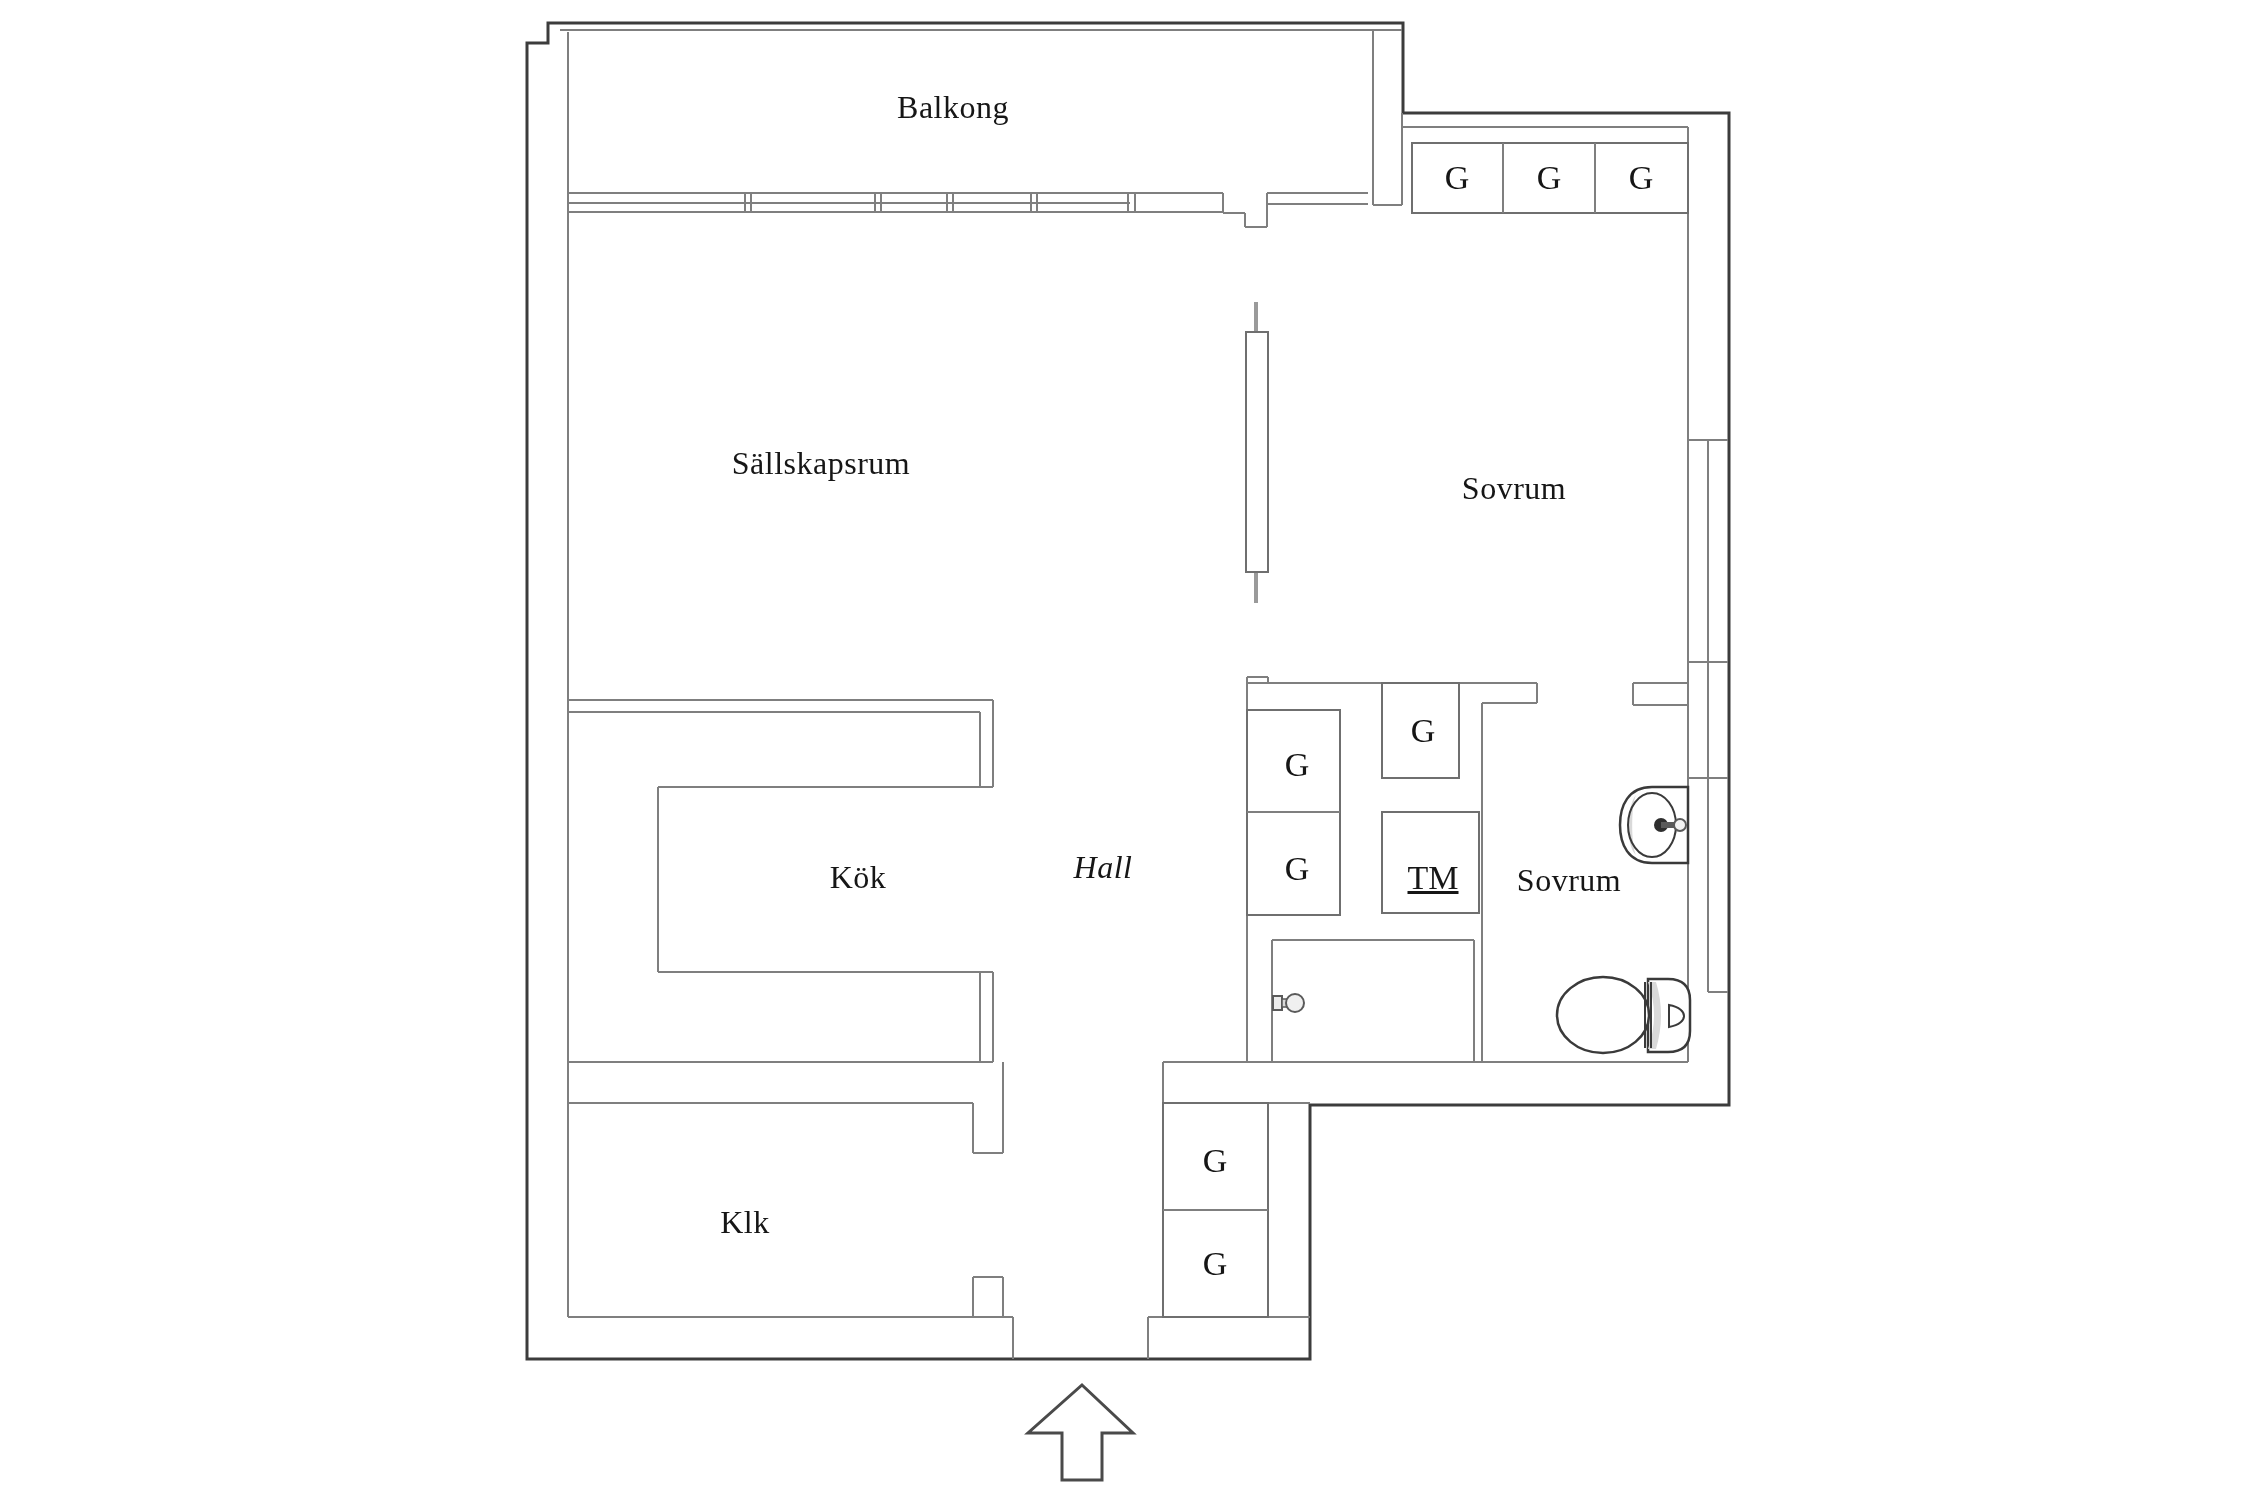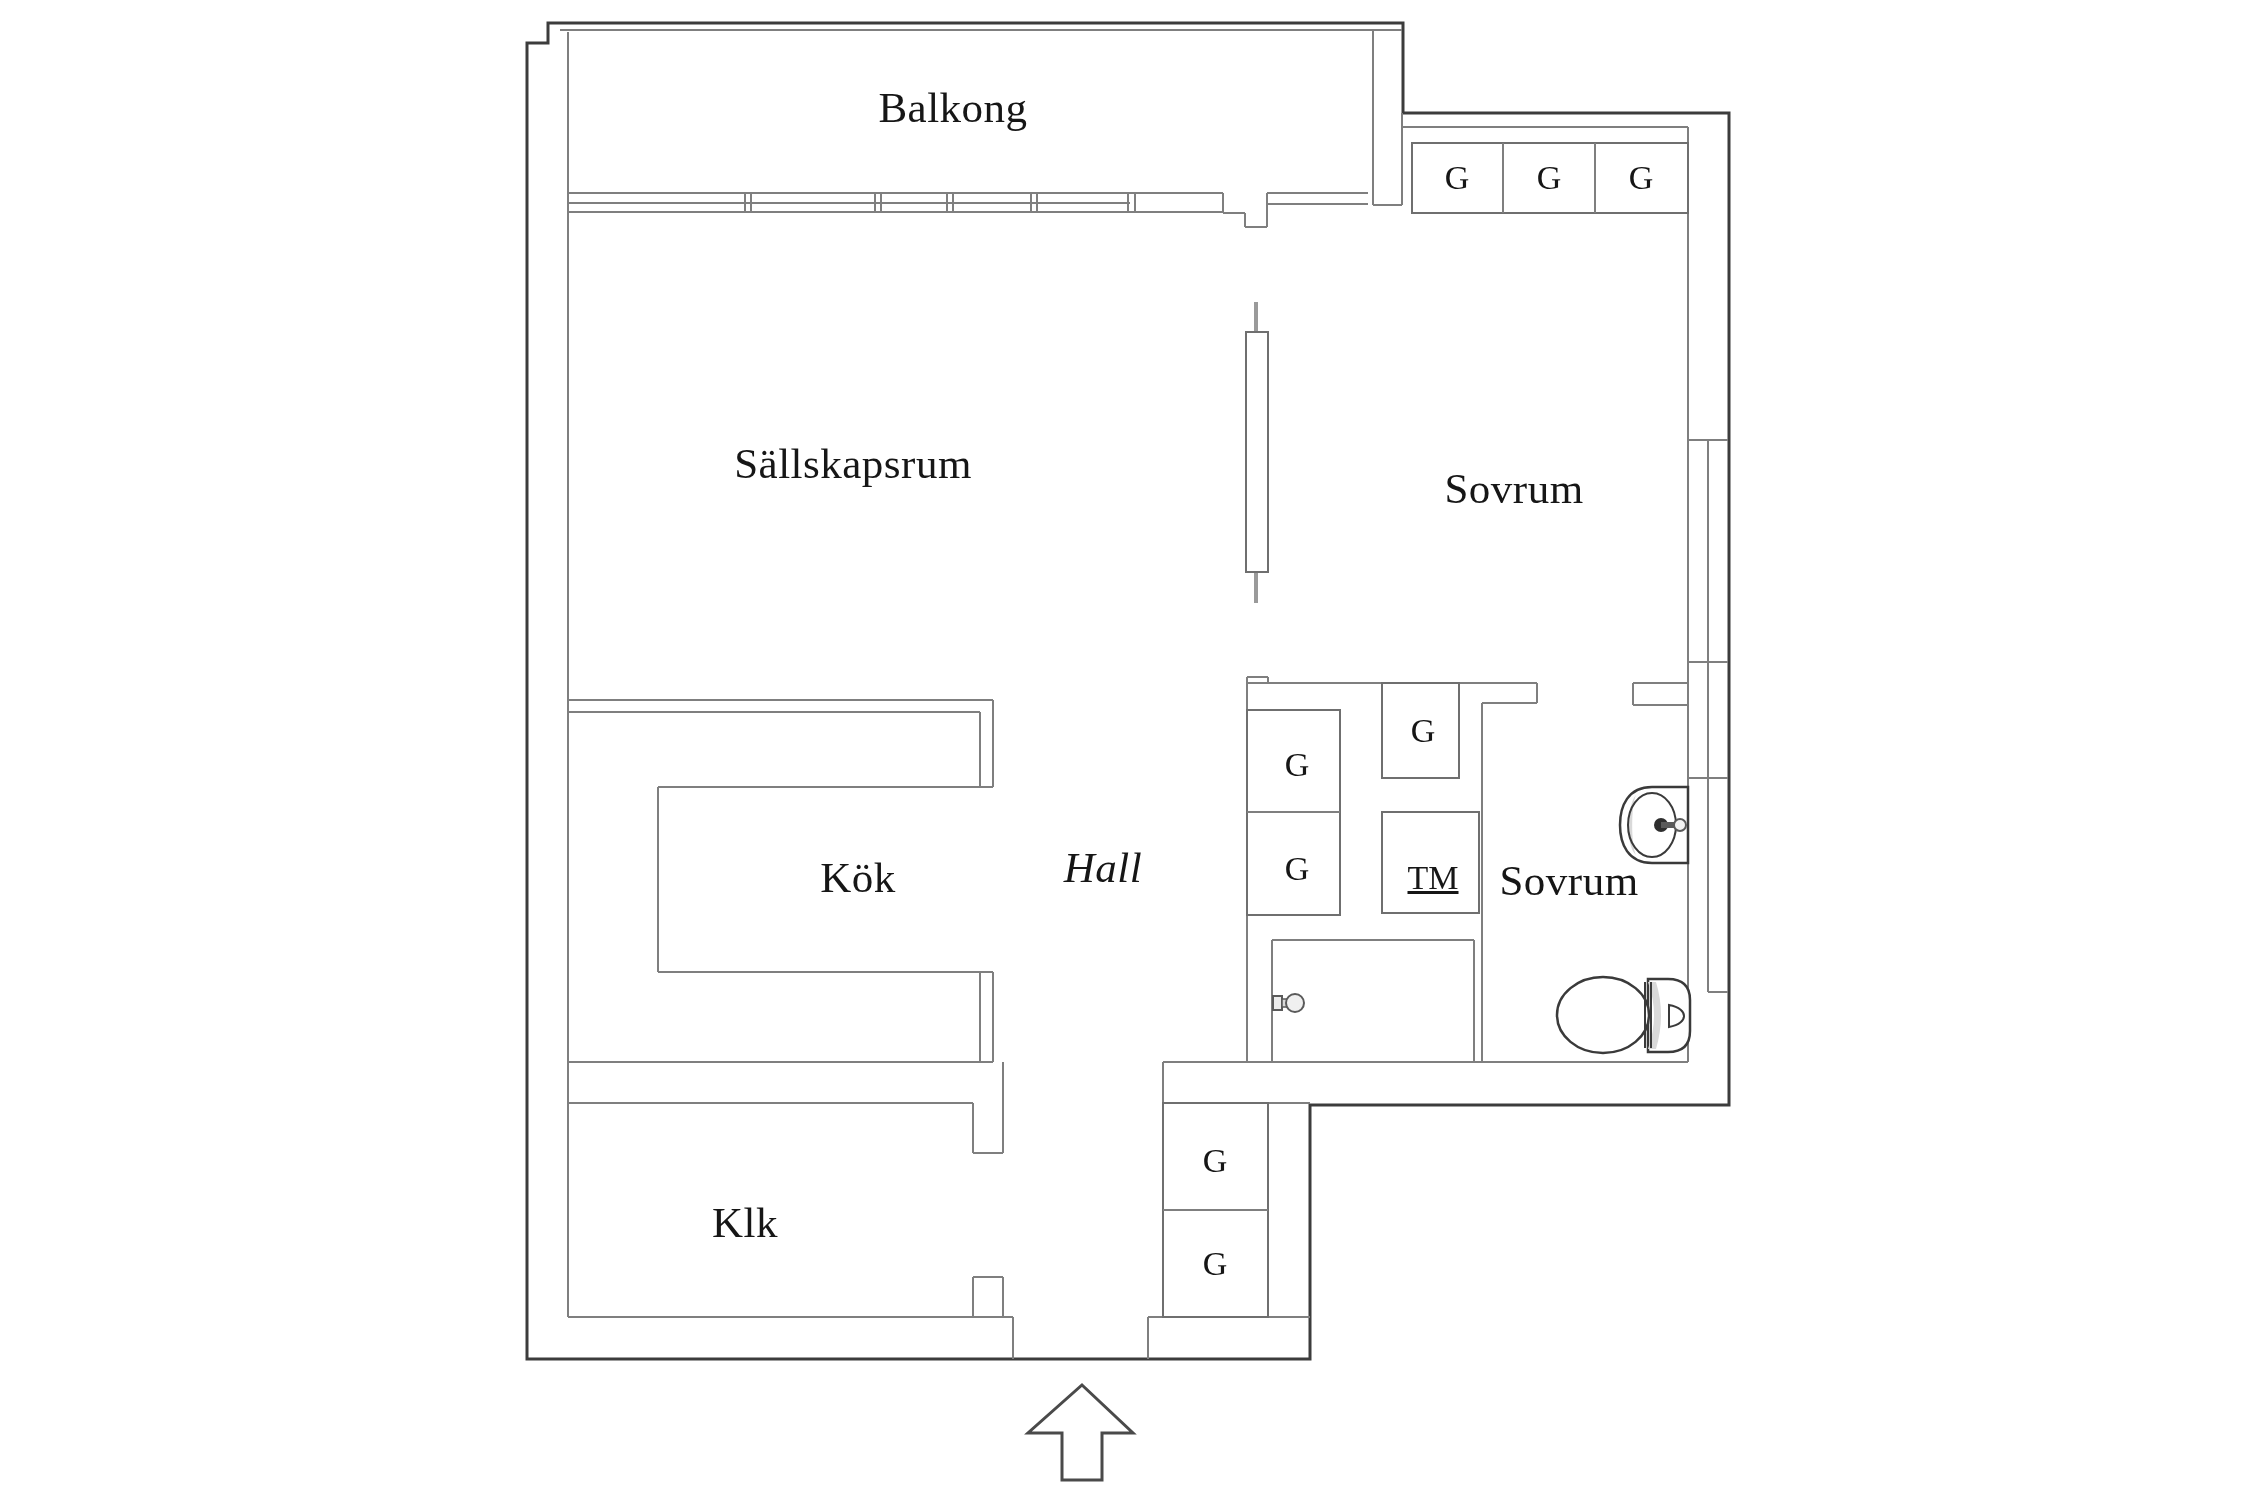--- a/index.html
+++ b/index.html
@@ -1,19 +1,19 @@
 <!DOCTYPE html>
 <html><head>
 <meta charset="utf-8">
 <style>
   html,body{margin:0;padding:0;background:#ffffff;}
   #stage{position:relative;width:2250px;height:1500px;background:#ffffff;overflow:hidden;
          font-family:"Liberation Serif","DejaVu Serif",serif;}
   #plan-svg{position:absolute;left:0;top:0;}
-  .room-label{position:absolute;transform:translate(-50%,-50%);font-size:43px;color:#161616;
+  .room-label{position:absolute;transform:translate(-50%,-50%);font-size:32px;color:#161616;
               white-space:nowrap;letter-spacing:0.5px;}
   .storage-label{position:absolute;transform:translate(-50%,-50%);font-size:34px;color:#161616;white-space:nowrap;}
   .inner{stroke:#7f7f7f;stroke-width:2;fill:none;}
   .innerbox{stroke:#6f6f6f;stroke-width:2;fill:#ffffff;}
   .outer{stroke:#3c3c3c;stroke-width:3;fill:none;}
   .fixture{stroke:#3a3a3a;stroke-width:2.5;fill:#ffffff;}
   .fixline{stroke:#3a3a3a;stroke-width:2;fill:none;}
   .track{stroke:#9a9a9a;stroke-width:4;fill:none;}
   .shade{fill:#d9d9d9;stroke:none;}
 </style>
@@ -154,21 +154,21 @@
       <rect x="1273" y="996" width="9" height="14" fill="#ececec" stroke="#5a5a5a" stroke-width="2"></rect>
       <rect x="1282" y="999" width="7" height="8" fill="#d9d9d9" stroke="#5a5a5a" stroke-width="1.5"></rect>
       <circle cx="1295" cy="1003" r="9" fill="#f0f0f0" stroke="#5a5a5a" stroke-width="2"></circle>
     </g>
 
     <polygon points="1082,1385 1133,1433 1102,1433 1102,1480 1062,1480 1062,1433 1028,1433" fill="#ffffff" stroke="#4a4a4a" stroke-width="3" stroke-linejoin="miter"></polygon>
   </svg>
 
   <div id="labels-layer">
       <div class="room-label" style="left: 953px; top: 107px;">Balkong</div>
-      <div class="room-label" style="left: 853px; top: 463px;">Sällskapsrum</div>
+      <div class="room-label" style="left: 821px; top: 463px;">Sällskapsrum</div>
       <div class="room-label" style="left: 1482px; top: 488px; margin-left: 32px;">Sovrum</div>
       <div class="room-label" style="left: 822px; top: 877px; margin-left: 36px;">Kök</div>
       <div class="room-label" style="left: 1103px; top: 867px; font-style: italic;">Hall</div>
       <div class="room-label" style="left: 1569px; top: 880px;">Sovrum</div>
       <div class="room-label" style="left: 745px; top: 1222px;">Klk</div>
       <div class="storage-label" style="left: 1457px; top: 178px;">G</div>
       <div class="storage-label" style="left: 1549px; top: 178px;">G</div>
       <div class="storage-label" style="left: 1641px; top: 178px;">G</div>
       <div class="storage-label" style="left: 1297px; top: 765px;">G</div>
       <div class="storage-label" style="left: 1297px; top: 869px;">G</div>

